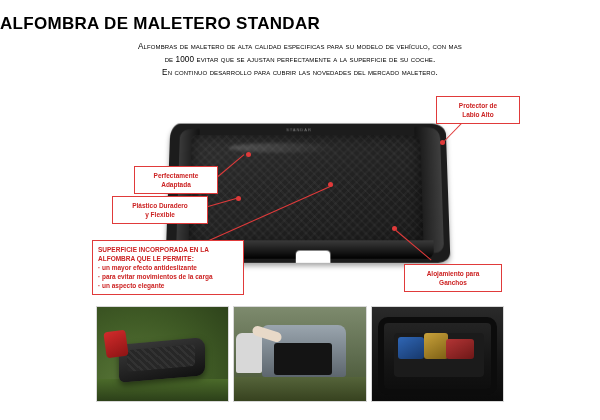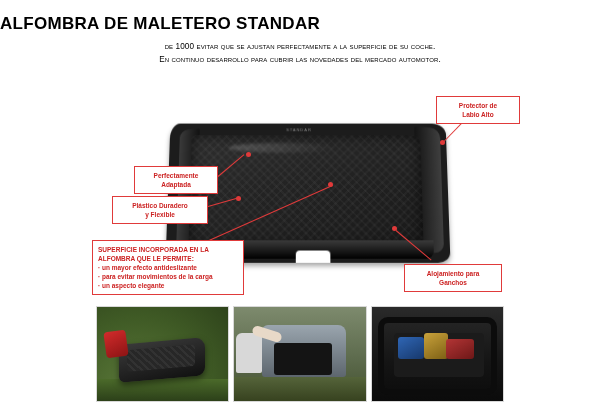--- a/index.html
+++ b/index.html
@@ -282,22 +282,23 @@
   }
 </style>
 </head>
 <body>
 
 <div class="page">
 
   <div class="title">ALFOMBRA DE MALETERO STANDAR</div>
 
   <div class="subtitle">
+    <div>Alfombras de maletero de alta calidad especificas para su modelo de vehículo, con mas</div>
     <div>de 1000 evitar que se ajustan perfectamente a la superficie de su coche.</div>
-    <div>En continuo desarrollo para cubrir las novedades del mercado automotor.</div>
+    <div>En continuo desarrollo para cubrir las novedades del mercado maletero.</div>
   </div>
 
   <div class="hero">
     <div class="hero-bg"></div>
     <div class="mat-outer">
       <div class="mat-lip-left"></div>
       <div class="mat-lip-right"></div>
       <div class="mat-inner"></div>
       <div class="mat-highlight"></div>
       <div class="mat-lip-front"></div>

